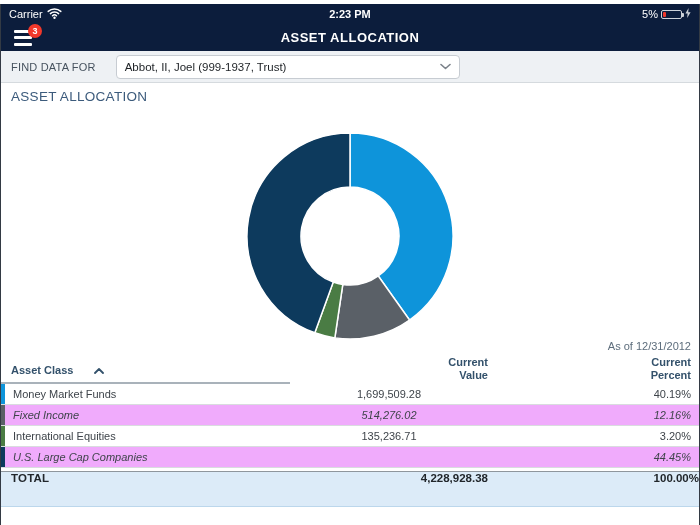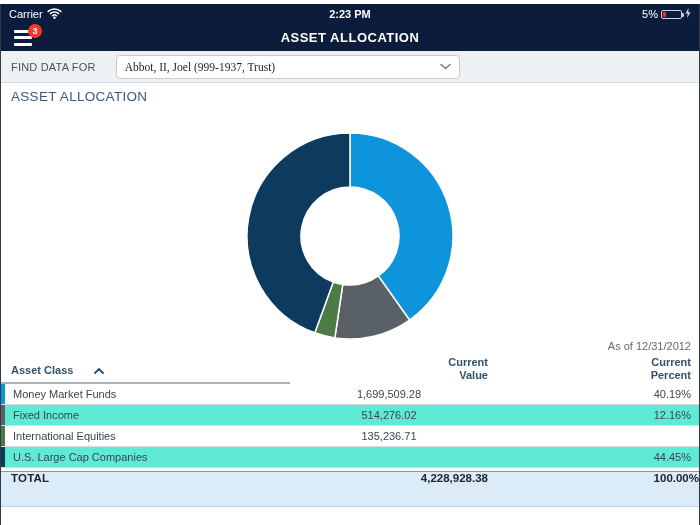--- a/index.html
+++ b/index.html
@@ -20,35 +20,35 @@
   .battery-fill { width:3px; height:5px; background:#f1382b; border-radius:1px; }
   .battery-cap { position:absolute; right:-3px; top:2.5px; width:2px; height:4px; background:#cdd2d9; border-radius:0 1px 1px 0; }
   .nav-bar { height:27px; position:relative; display:flex; align-items:center; }
   .nav-title { position:absolute; left:0; right:0; text-align:center; font-size:13px; font-weight:700; letter-spacing:.5px; }
   .menu-btn { position:relative; margin-left:13px; width:20px; height:16px; display:flex; flex-direction:column; justify-content:space-between; cursor:pointer; z-index:2; }
   .menu-btn span.bar { display:block; width:18px; height:3px; background:#ffffff; border-radius:1px; }
   .menu-badge { position:absolute; top:-6px; right:-8px; min-width:14px; height:14px; border-radius:8px; background:#f1382b; color:#fff; font-size:9px; font-weight:700; display:flex; align-items:center; justify-content:center; padding:0 3px; }
   
   .find-bar { height:32px; background:#eef1f4; border-bottom:1px solid #d5dade; display:flex; align-items:center; padding:0 10px; gap:20px; }
   .find-label { font-size:11px; color:#46525e; letter-spacing:.2px; white-space:nowrap; }
-  .find-select { width:344px; height:24px; background:#ffffff; border:1px solid #c7ccd2; border-radius:4px; display:flex; align-items:center; padding:0 8px; font-size:11.5px; color:#1d2125; cursor:pointer;font-family:Liberation Serif, serif; }
+  .find-select { width:344px; height:24px; background:#ffffff; border:1px solid #c7ccd2; border-radius:4px; display:flex; align-items:center; padding:0 8px; font-size:11.5px; color:#1d2125; cursor:pointer; }
   .find-select .chev { margin-left:auto; display:flex; align-items:center; }
   
   .section-title { margin:6px 0 0 10px; font-size:13.5px; color:#3c5b7c; letter-spacing:.3px; }
   .chart-wrap { width:220px; height:220px; margin:22px auto 0 auto; }
   .as-of { text-align:right; padding-right:8px; font-size:11px; color:#5d6d7c; margin-top:-6px; }
   
   .tbl { width:100%; font-size:11px; }
   .tbl-head { display:flex; align-items:flex-end; height:30px; margin-top:2px; color:#33516b; font-weight:700; }
   .th-asset { width:289px; display:flex; align-items:center; gap:21px; padding:0 0 6px 10px; border-bottom:2px solid #a9b2ba; cursor:pointer; }
   .th-value { width:198px; text-align:right; padding-bottom:2px; }
   .th-pct { flex:1; text-align:right; padding:0 8px 2px 0; }
   .th-wrap { display:inline-block; width:56px; line-height:13px; text-align:right; }
   .trow { display:flex; align-items:center; height:21px; border-bottom:1px solid #d9dcdf; position:relative; color:#3e444a; cursor:pointer; }
-  .trow.alt { background:#5eead4; }
+  .trow.alt { background:#f0abfc;font-style:italic; }
   .trow .cbar { position:absolute; left:0; top:0; bottom:0; width:4px; }
   .trow .c-name { width:289px; padding-left:12px; }
   .trow .c-val { width:198px; text-align:center; }
   .trow .c-pct { flex:1; text-align:right; padding-right:8px; }
   .total-row { display:flex; align-items:flex-start; height:36px; margin-top:3px; background:#dcebf8; border-top:1px solid #8f969d; border-bottom:1px solid #bcd7ec; font-weight:700; color:#21262b; font-size:11.5px; }
   .total-row .c-name { width:289px; padding-left:10px; letter-spacing:.2px; }
   .total-row .c-val { width:198px; text-align:right; }
   .total-row .c-pct { flex:1; text-align:right; }
 </style>
 </head>
@@ -146,20 +146,21 @@
         <div class="trow alt">
           <span class="cbar" style="background: rgb(90, 96, 103);"></span>
           <span class="c-name">Fixed Income</span>
           <span class="c-val">514,276.02</span>
           <span class="c-pct">12.16%</span>
         </div>
         <div class="trow">
           <span class="cbar" style="background: rgb(74, 124, 68);"></span>
           <span class="c-name">International Equities</span>
           <span class="c-val">135,236.71</span>
+          <span class="c-pct">3.20%</span>
         </div>
         <div class="trow alt">
           <span class="cbar" style="background: rgb(13, 58, 93);"></span>
           <span class="c-name">U.S. Large Cap Companies</span>
           <span class="c-pct">44.45%</span>
         </div>
       </div>
     <div class="total-row">
       <span class="c-name">TOTAL</span>
       <span class="c-val">4,228,928.38</span>

